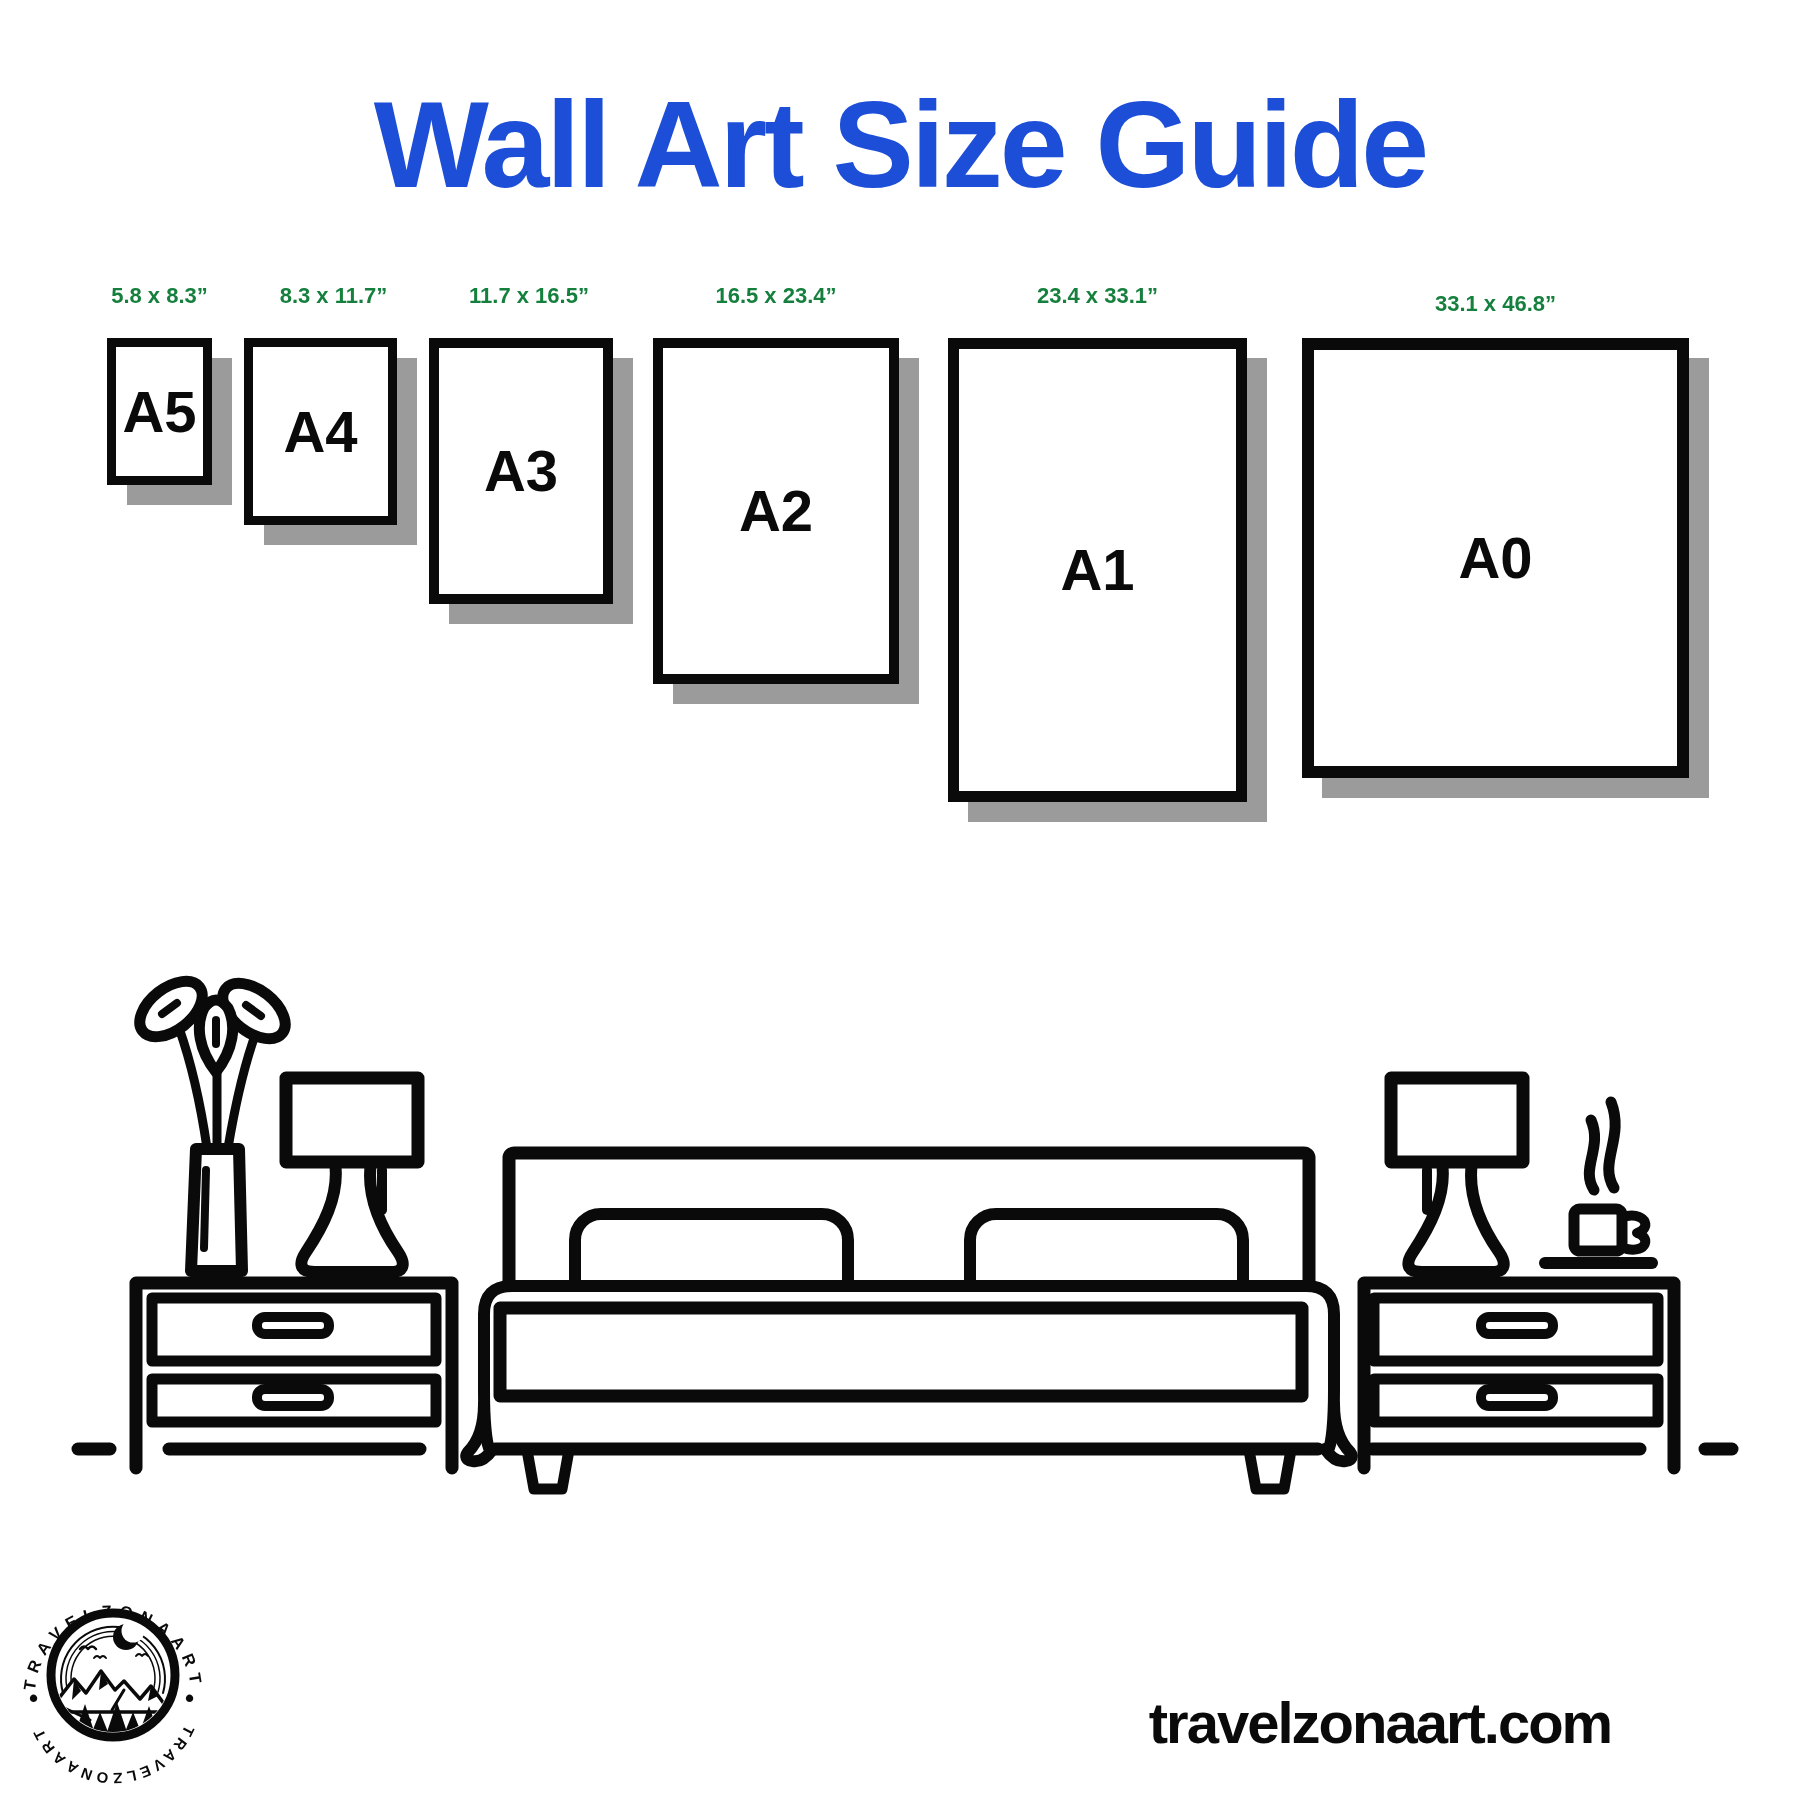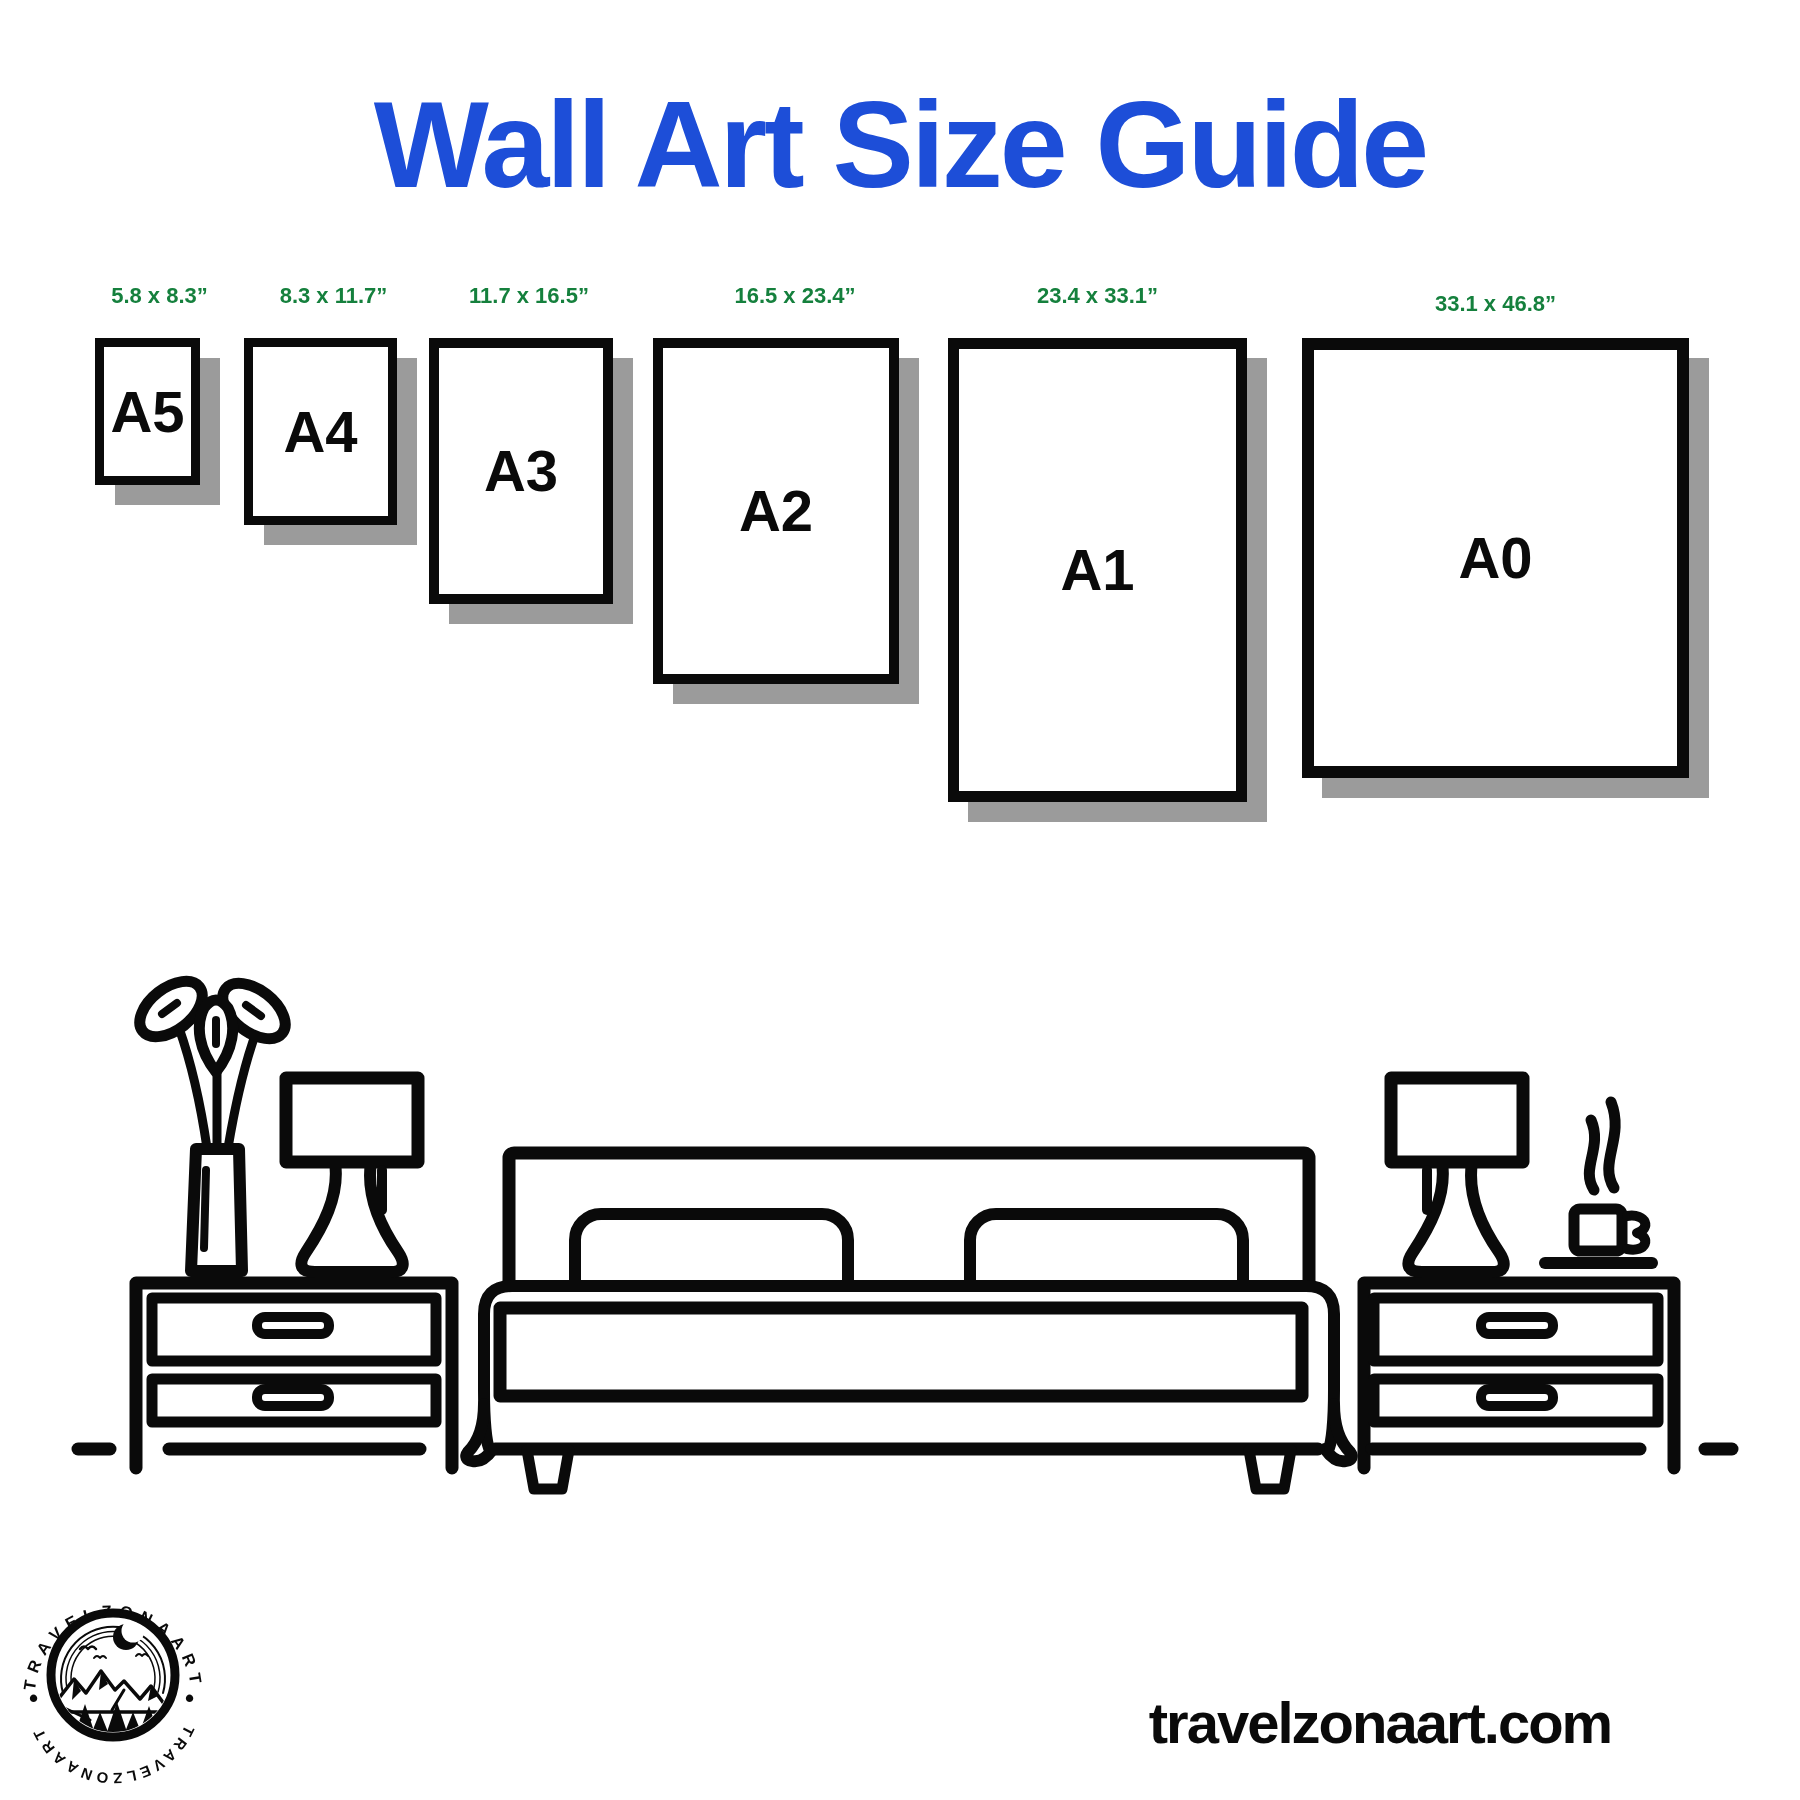--- a/index.html
+++ b/index.html
@@ -31,31 +31,31 @@
     border:10px solid #0a0a0a;
     box-shadow:20px 20px 0 0 #9b9b9b;
     box-sizing:border-box;
     display:flex;align-items:center;justify-content:center;
   }
   .frame .size-letter{
     font-size:58px;font-weight:bold;color:#0a0a0a;
     letter-spacing:0px;line-height:1;
   }
 
-  .frame-a5{left:95px;top:338px;width:105px;height:147px;border-width:9px;}
+  .frame-a5{left:107px;top:338px;width:105px;height:147px;border-width:9px;}
   .frame-a4{left:244px;top:338px;width:153px;height:187px;border-width:9px;}
   .frame-a3{left:429px;top:338px;width:184px;height:266px;border-width:10px;}
   .frame-a2{left:653px;top:338px;width:246px;height:346px;border-width:10px;}
   .frame-a1{left:948px;top:338px;width:299px;height:464px;border-width:11px;}
   .frame-a0{left:1302px;top:338px;width:387px;height:440px;border-width:12px;}
 
   .lbl-a5{left:47px;width:225px;}
   .lbl-a4{left:197px;width:273px;}
   .lbl-a3{left:377px;width:304px;}
-  .lbl-a2{left:612px;width:366px;}
+  .lbl-a2{left:593px;width:366px;}
   .lbl-a1{left:888px;width:419px;}
   .lbl-a0{left:1242px;width:507px;margin-top:8px;}
 
   .scene-svg{position:absolute;left:0;top:940px;width:1800px;height:560px;}
   .logo-svg{position:absolute;left:20px;top:1560px;width:190px;height:235px;}
 
   .website{
     position:absolute;left:980px;top:1694px;width:800px;
     text-align:center;
     font-size:58px;font-weight:bold;letter-spacing:-2px;

